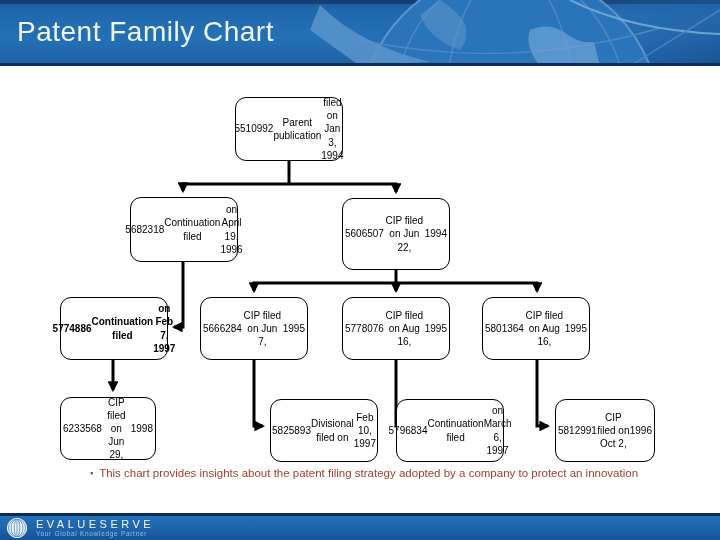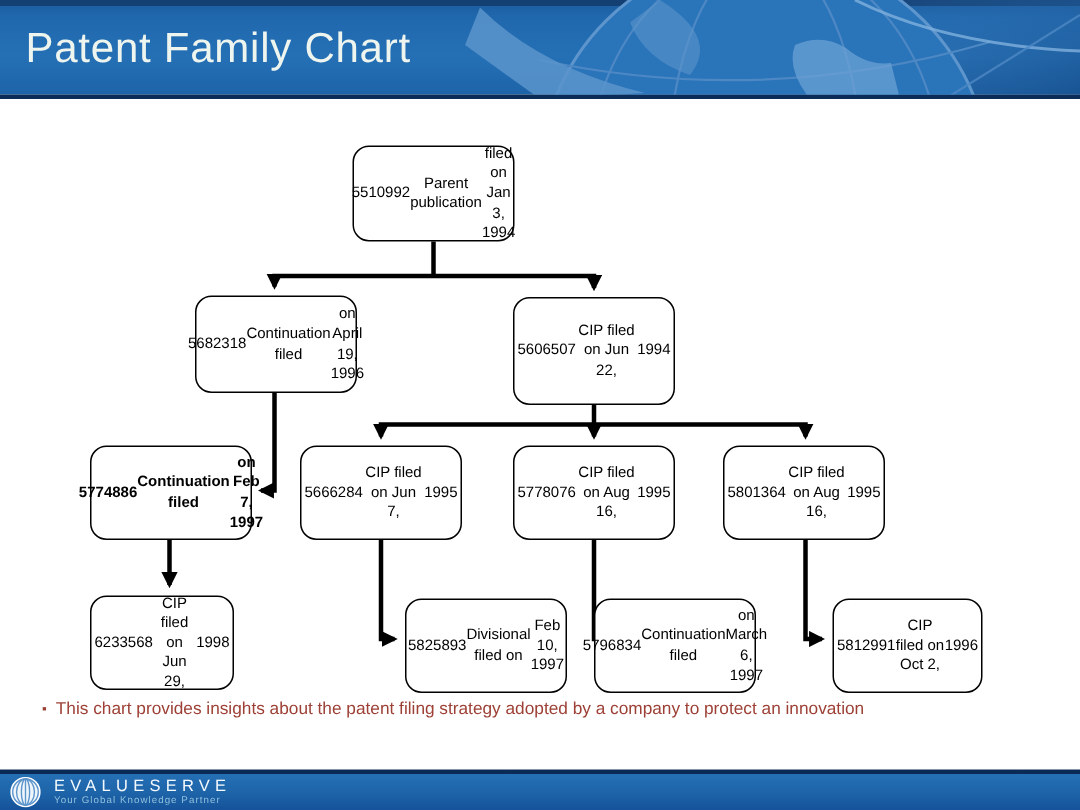--- a/index.html
+++ b/index.html
@@ -26,21 +26,21 @@
   .connectors { position:absolute; left:0; top:-69px; width:720px; height:540px; pointer-events:none; }
   .node {
     position:absolute; background:#ffffff; border:1.5px solid #000000; border-radius:11px;
     display:flex; flex-direction:row; align-items:center; justify-content:center;
     font-size:10px; line-height:1.32; color:#000000; text-align:center; padding:2px;
   }
 
   
   .note {
     position:absolute; left:28px; top:467px; width:672px;
-    font-size:11.5px; color:#9d4136;
+    font-size:11.5px; color:#9d4136;text-align:center;
   }
   .note .bullet { font-size:9px; margin-right:6px; vertical-align:1px; }
 
   
   .footer {
     position:absolute; left:0; bottom:0; width:720px; height:27px;
     background:linear-gradient(180deg,#2570b5 0%, #1d63a8 55%, #15529a 100%);
     border-top:3px solid #0a2b55;
   }
   .footer .logo { position:absolute; left:6px; top:1px; display:flex; align-items:center; }

